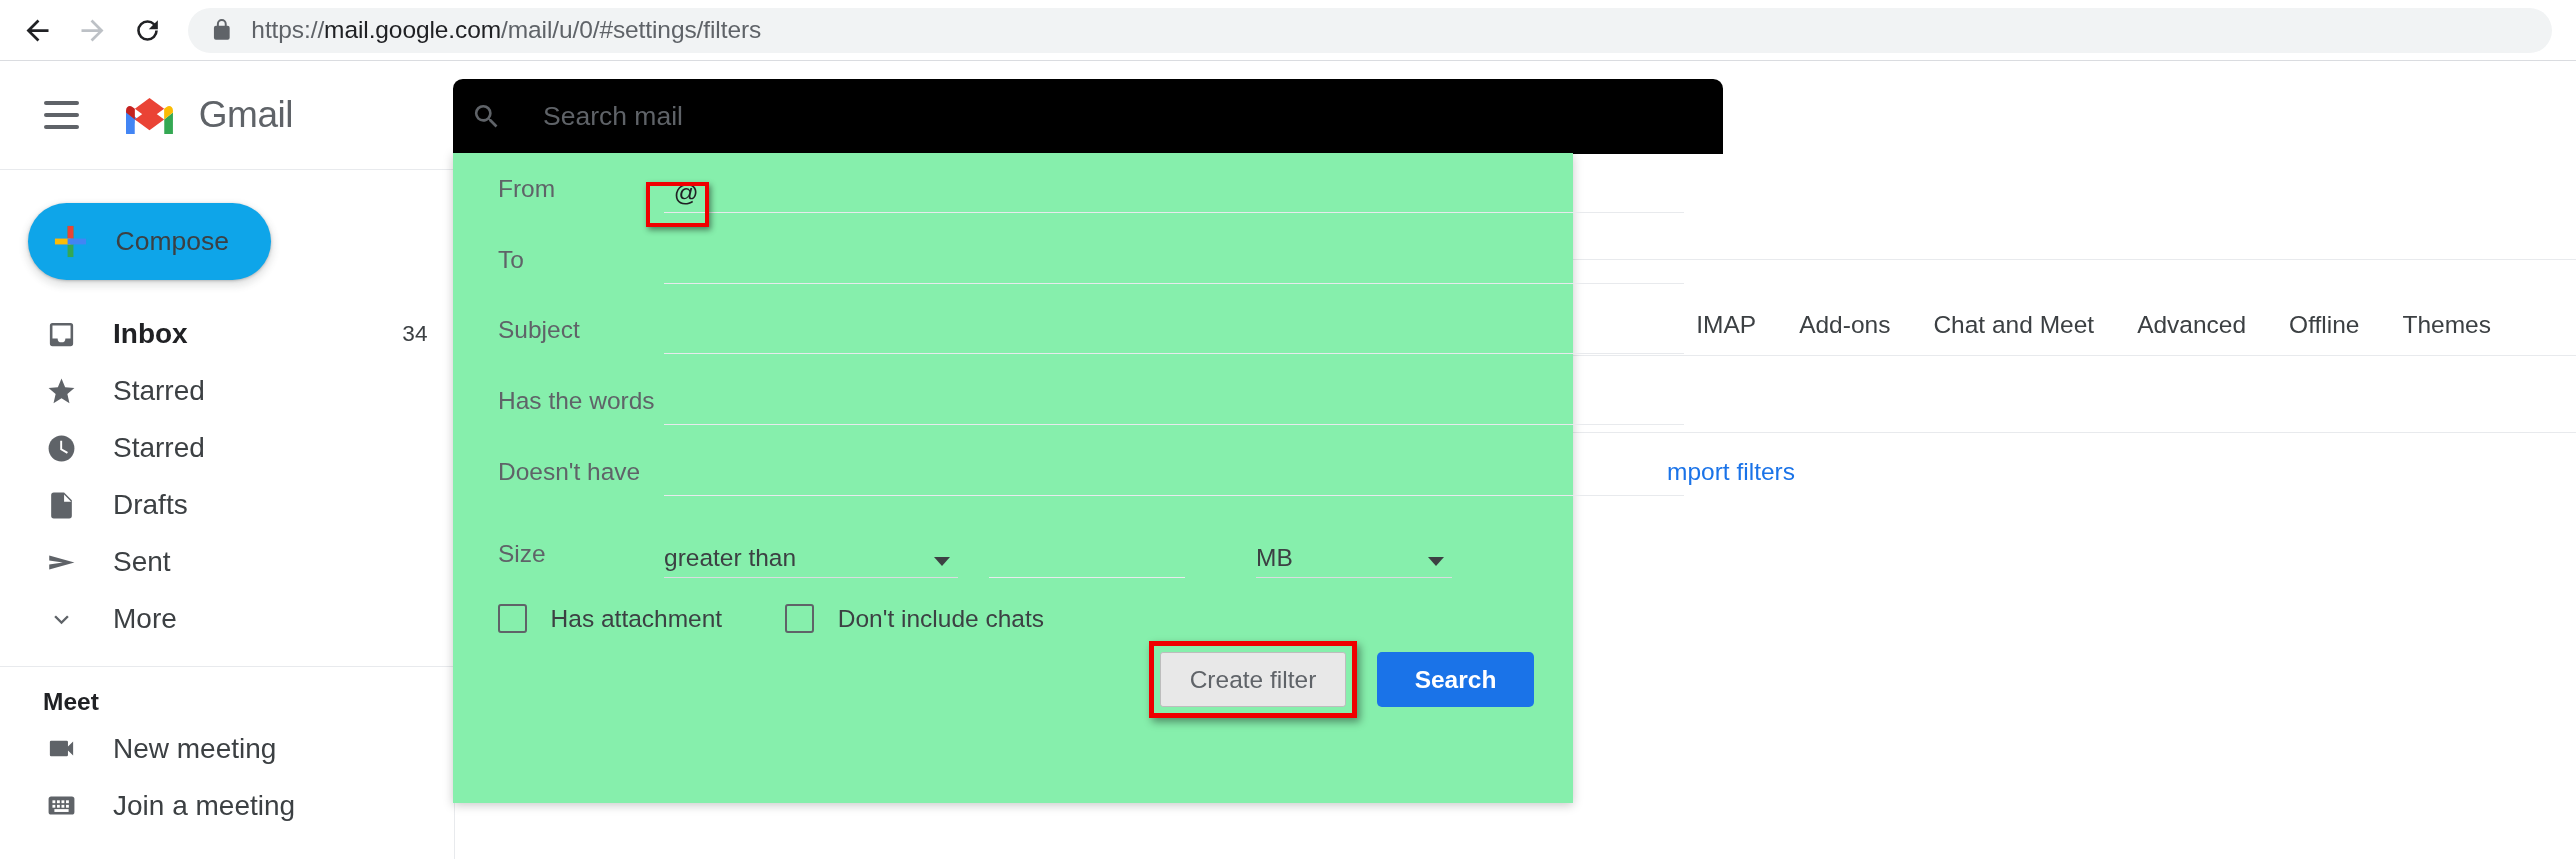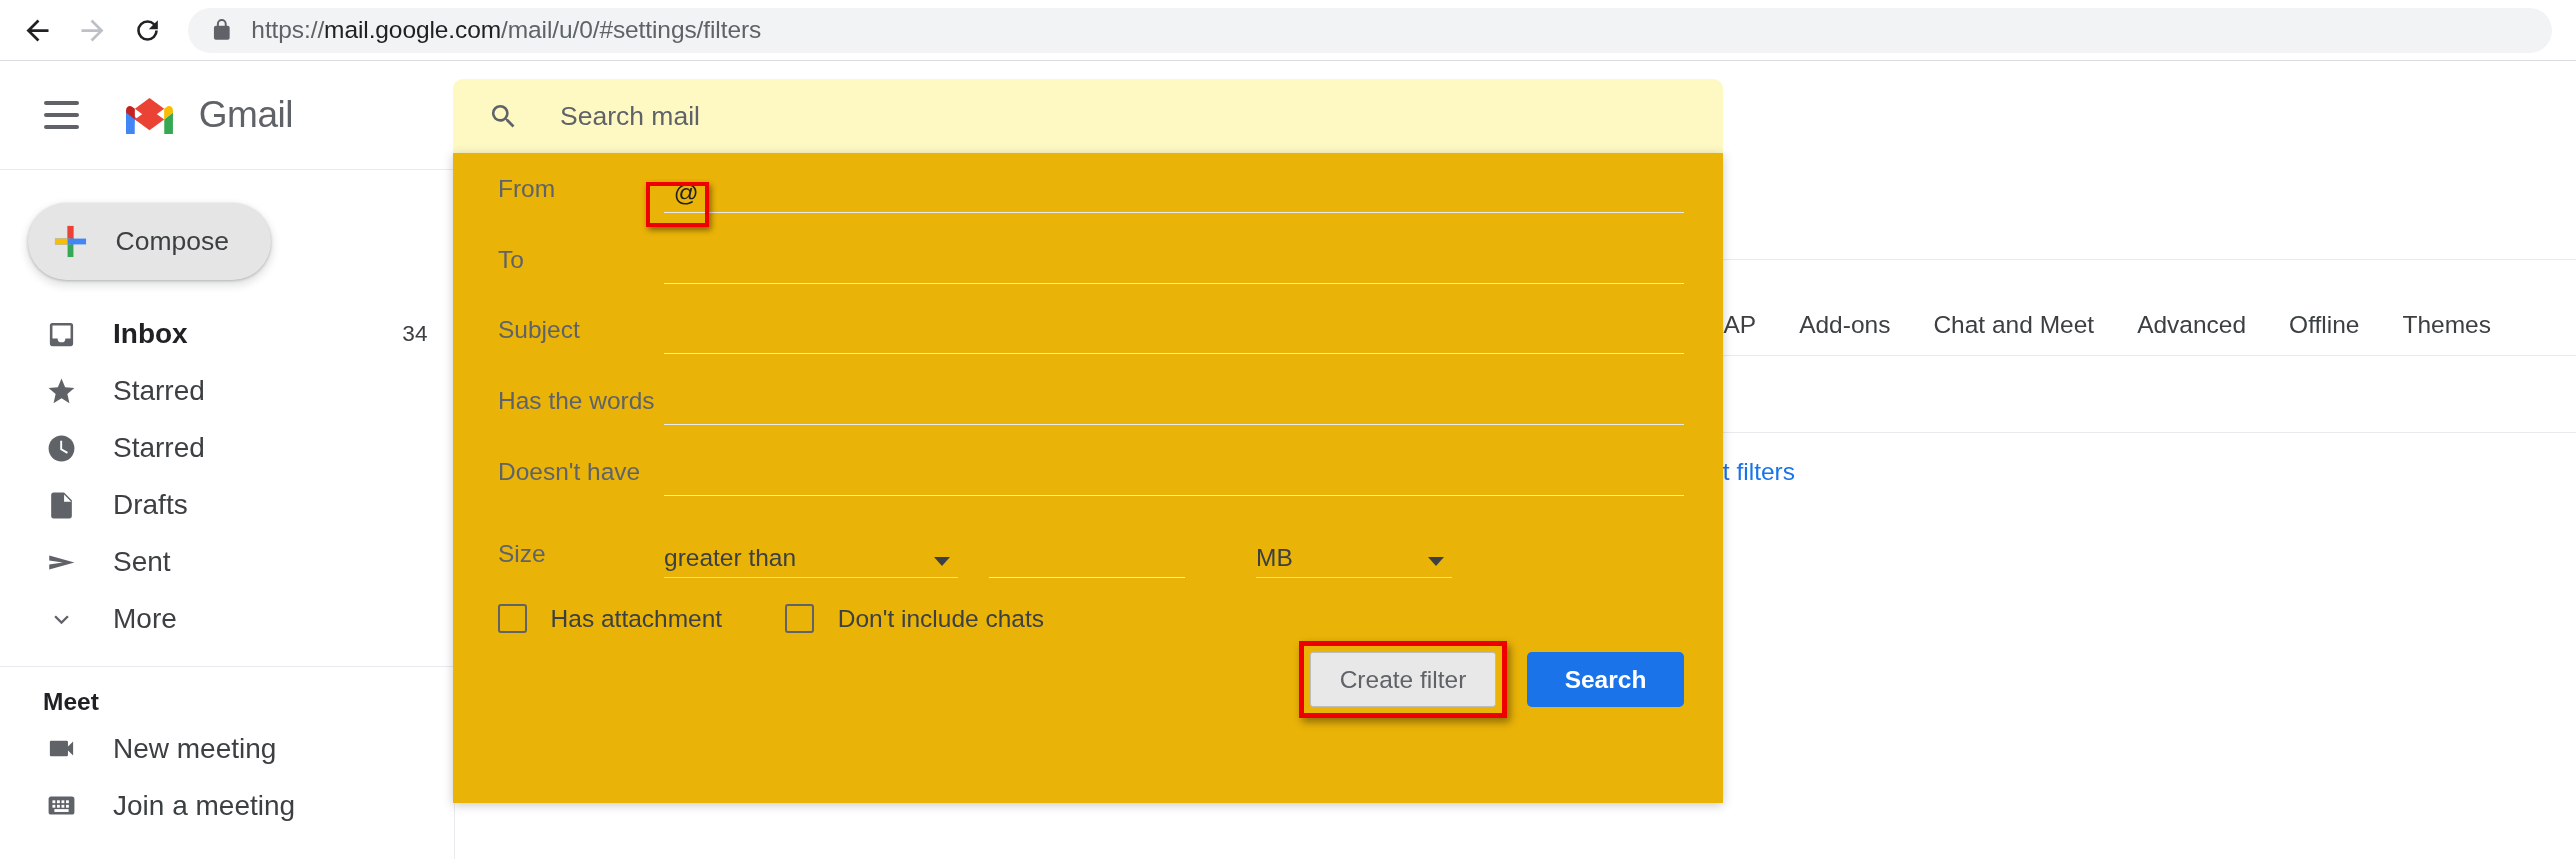--- a/index.html
+++ b/index.html
@@ -71,21 +71,21 @@
     position: absolute; left: 0; top: 169px;
     width: 453px; height: 691px;
     background: #ffffff;
     border-top: 1px solid #e8eaed;
     padding-top: 17.7px;
   }
   #compose-button {
     margin: 15.7px 0 0 27.5px;
     width: 243px; height: 77px;
     border-radius: 39px;
-    background: #e5e5e5;
+    background: #0ea5e9;
     box-shadow: 0 1px 2.9px rgba(60,64,67,0.32), 0 3.9px 7.9px 2.9px rgba(60,64,67,0.12);
     display: flex; align-items: center;
     padding-left: 25.5px;
   }
   #compose-plus { width: 35px; height: 35px; flex: 0 0 auto; }
   #compose-label {
     margin-left: 27.5px; font-size: 26.5px; color: #3c4043;
   }
 
   #nav-list { margin-top: 25.5px; }
@@ -138,36 +138,36 @@
   }
   #import-filters-link {
     position: absolute; left: 1212px; top: 289px;
     font-size: 24.5px; color: #1a73e8; white-space: nowrap;
   }
 
   
   #search-bar {
     position: absolute; left: 453px; top: 79px;
     width: 1270px; height: 75px;
-    background: #fef9c3;
+    background: #000000;
     border-radius: 9.8px 9.8px 0 0;
     display: flex; align-items: center;
-    padding-left: 35px;
+    padding-left: 18px;
     z-index: 6;
   }
   #search-icon { flex: 0 0 auto; display:flex; }
   #search-placeholder {
     margin-left: 41px; font-size: 26.5px; color: #5f6368;
   }
 
   
   #filter-dialog {
     position: absolute; left: 453px; top: 153px;
-    width: 1270px; height: 650px;
-    background: #eab308;
+    width: 1120px; height: 650px;
+    background: #86efac;
     box-shadow: 0 2px 9.8px rgba(0,0,0,0.22);
     z-index: 7;
   }
   .field-row {
     position: absolute; left: 0;
     width: 1270px; height: 71px;
     display: flex; align-items: center;
   }
   .field-label {
     width: 211px; flex: 0 0 auto;

